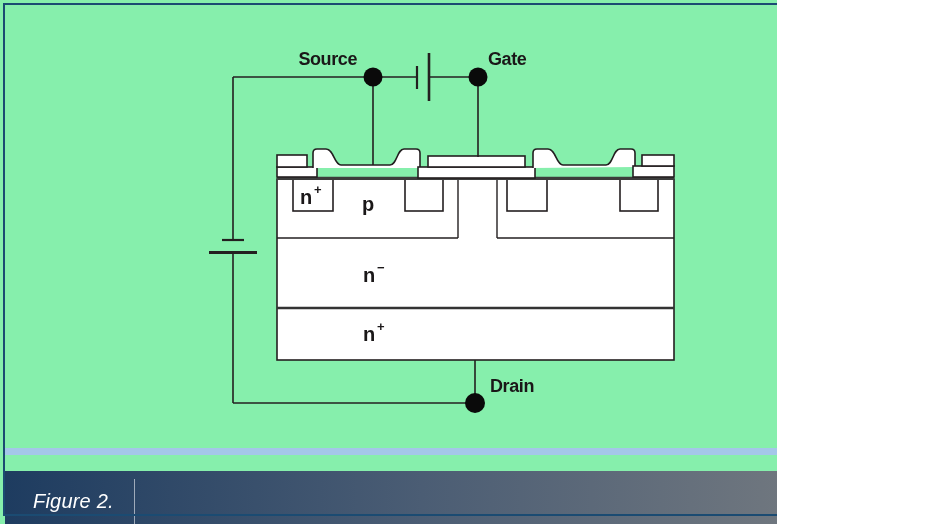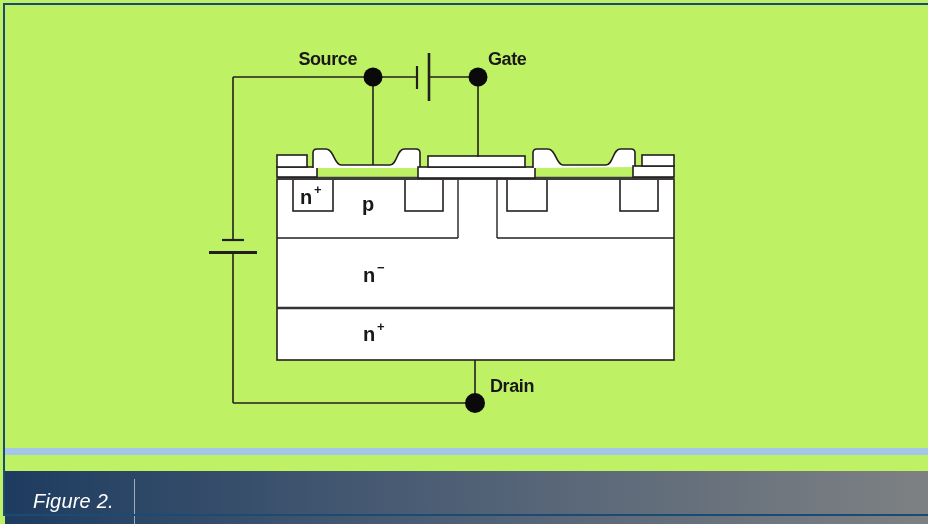--- a/index.html
+++ b/index.html
@@ -1,22 +1,23 @@
 <!DOCTYPE html>
 <html><head>
 <meta charset="utf-8">
 <style>
   html, body { margin: 0; padding: 0; background: #ffffff; }
   .page {
     position: relative;
-    width: 928px;
+    width: 744px;
     height: 524px;
-    background: #bef264;
+    background: #86efac;
     overflow: hidden;
     font-family: "Liberation Sans", sans-serif;
+    padding-left: 33px;
   }
   .frame {
     position: absolute;
     left: 3px; top: 3px;
     width: 927px; height: 513px;
     border: 2px solid #1b4b72;
     box-sizing: border-box;
     pointer-events: none;
   }
   .diagram-svg {

